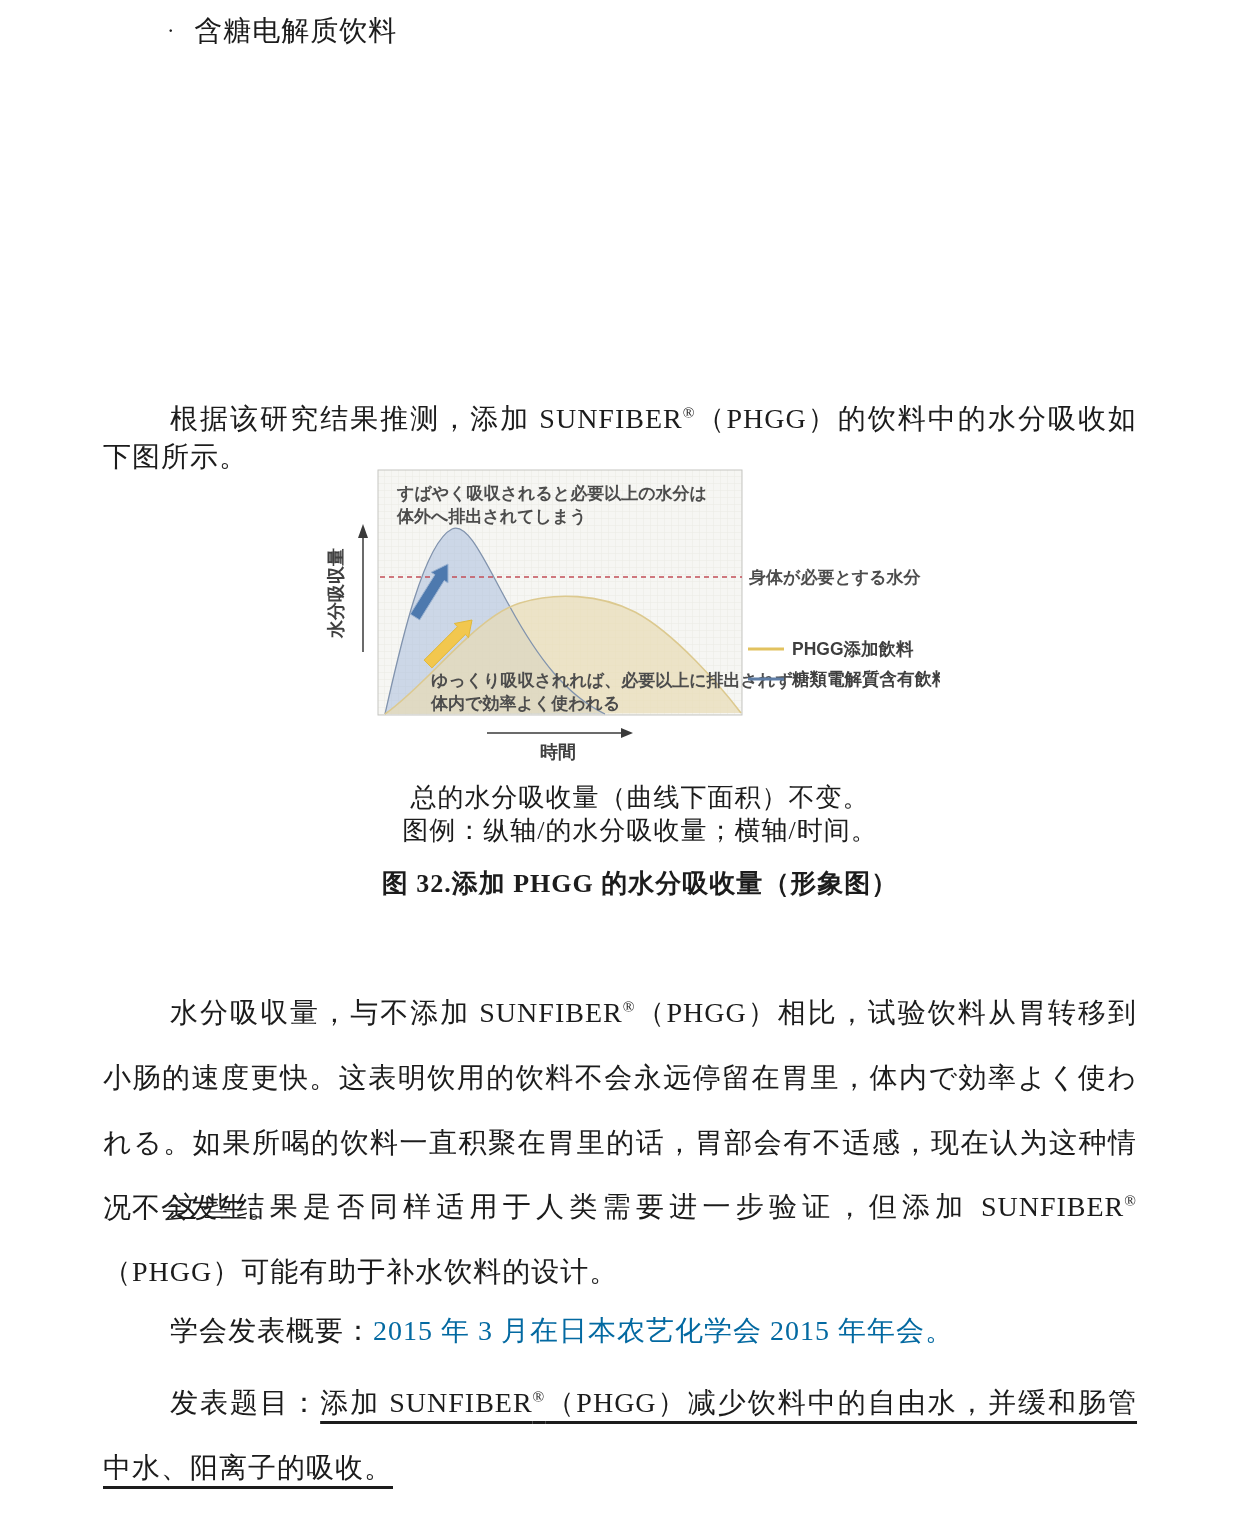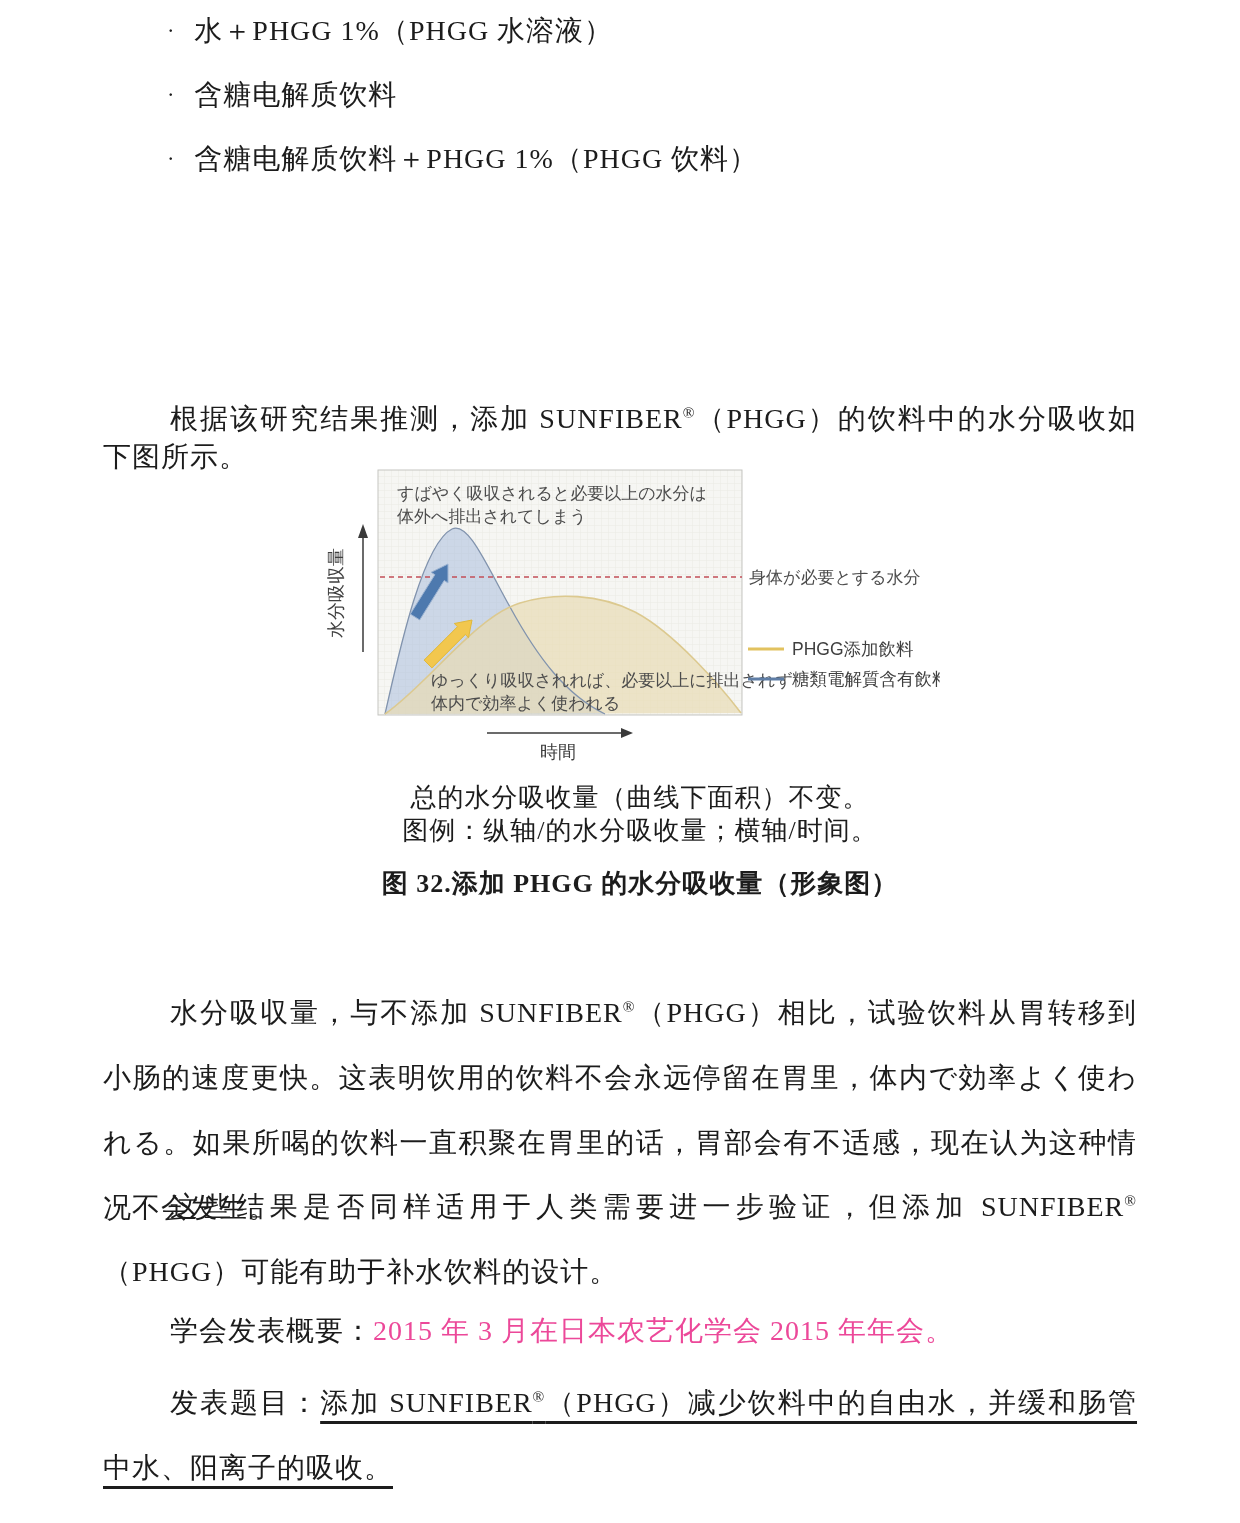--- a/index.html
+++ b/index.html
@@ -24,56 +24,48 @@
   .single { line-height:38px; }
   .multi  { line-height:65px; }
   sup { font-size:0.55em; vertical-align:super; line-height:0; }
 
   .p-conference { top:270px; }
   .p-intro      { top:400px; }
   .p-stomach    { top:980px; }
   .p-human      { top:1174px; }
 
   
-  .figure-wrap { top:462px; left:300px; width:640px; height:300px; }
+  .figure-wrap { top:462px; left:300px; width:640px; height:300px;font-weight:bold; }
   svg text { font-family:"Liberation Sans","DejaVu Sans",sans-serif; }
 
   
   .caption { top:781px; left:0; width:1240px; text-align:center; font-size:26px; line-height:33px; letter-spacing:1px;padding-left:40px; }
   .caption .bold { font-weight:bold;margin-top:20px; }
 
   
   .summary { top:1314px; left:103px; width:1034px; font-size:28px; line-height:34px; letter-spacing:1px; text-indent:67px; }
-  .summary .gray { color:#ec4899; }
+  .summary .gray { color:#0369a1; }
 
   
   .pub-title { top:1370px; font-weight:normal; }
   .pub-title .underlined {
     text-decoration:underline;
     text-decoration-thickness:3px;
     text-underline-offset:9px;
   }
 </style>
 </head>
 <body>
 
 <div class="page">
 
   <ul class="abs bullets">
     <li>
       <span class="dot">·</span>
-      <span>水＋PHGG 1%（PHGG 水溶液）</span>
-    </li>
-    <li>
-      <span class="dot">·</span>
       <span>含糖电解质饮料</span>
-    </li>
-    <li>
-      <span class="dot">·</span>
-      <span>含糖电解质饮料＋PHGG 1%（PHGG 饮料）</span>
     </li>
   </ul>
 
 
   <p class="abs para single p-intro"><span>根据该研究结果推测，添加 SUNFIBER</span><sup>®</sup><span>（PHGG）的饮料中的水分吸收如下图所示。</span></p>
 
   <div class="abs figure-wrap">
     <svg width="640" height="300" viewBox="0 0 640 300">
       <defs>
         <pattern id="grid" width="7" height="7" patternUnits="userSpaceOnUse">

